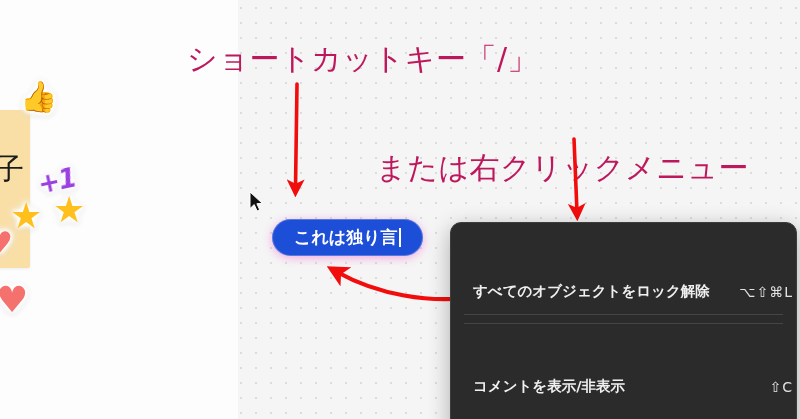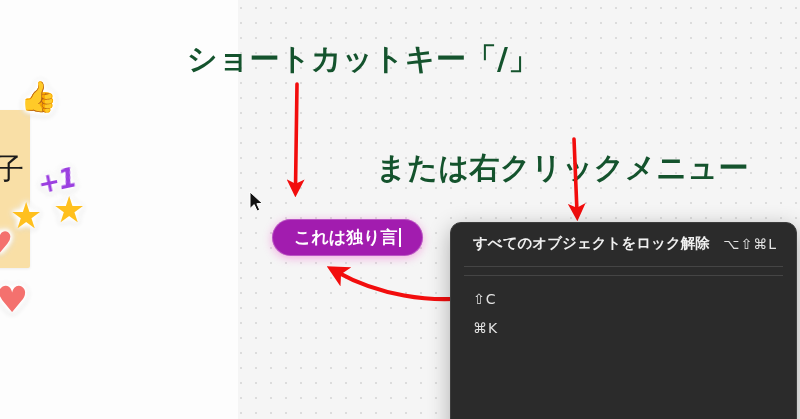--- a/index.html
+++ b/index.html
@@ -115,22 +115,22 @@
   .sticker-heart-big {
     left: -4px;
     top: 282px;
     font-size: 36px;
     color: #f4716e;
   }
 
   
   .annot {
     position: absolute;
-    color: #14532d;
-    font-weight: 700;
+    color: #be185d;
+    font-weight: 400;
     white-space: nowrap;
     font-family: "DejaVu Sans", "Liberation Sans", sans-serif;
     letter-spacing: 0.5px;
   }
   #annot-shortcut {
     left: 187px;
     top: 39px;
     font-size: 30px;
   }
   #annot-rightclick {
@@ -162,21 +162,21 @@
   
   #chat-bubble {
     position: absolute;
     left: 272px;
     top: 219px;
     height: 37px;
     box-sizing: border-box;
     padding: 10px 22px;
     display: flex;
     align-items: center;
-    background: #a21caf;
+    background: #1d4ed8;
     border-radius: 19px;
     box-shadow: 0 2px 10px rgba(238,31,187,0.35),
                 0 0 0 1px rgba(255,255,255,0.25) inset;
   }
   #chat-bubble-text {
     color: #ffffff;
     font-size: 17px;
     font-weight: 700;
     white-space: nowrap;
     font-family: "DejaVu Sans", "Liberation Sans", sans-serif;
@@ -204,22 +204,23 @@
     overflow: hidden;
     padding-top: 6px;
     box-sizing: border-box;
   }
   .menu-item {
     position: relative;
     height: 29px;
     display: flex;
     align-items: center;
     justify-content: space-between;
-    padding: 0 19px 0 22px;
+    padding: 0 3px 0 22px;
     color: #f0f0f0;
+    margin-top: 48px;
   }
   .menu-label {
     font-size: 14.5px;
     font-weight: 700;
     white-space: nowrap;
     font-family: "DejaVu Sans", "Liberation Sans", sans-serif;
   }
   .menu-shortcut {
     font-size: 14px;
     color: #e2e2e2;
@@ -296,20 +297,21 @@
       <span class="menu-shortcut">⌥⇧⌘L</span>
     </div>
 
     <div class="menu-divider"></div>
 
 
     <div class="menu-divider"></div>
 
 
     <div class="menu-item">
+      <span class="menu-label">コメントを表示/非表示</span>
       <span class="menu-shortcut">⇧C</span>
     </div>
 
     <div class="menu-item">
       <span class="menu-shortcut">⌘K</span>
     </div>
 
   </div>
 
 </div>

